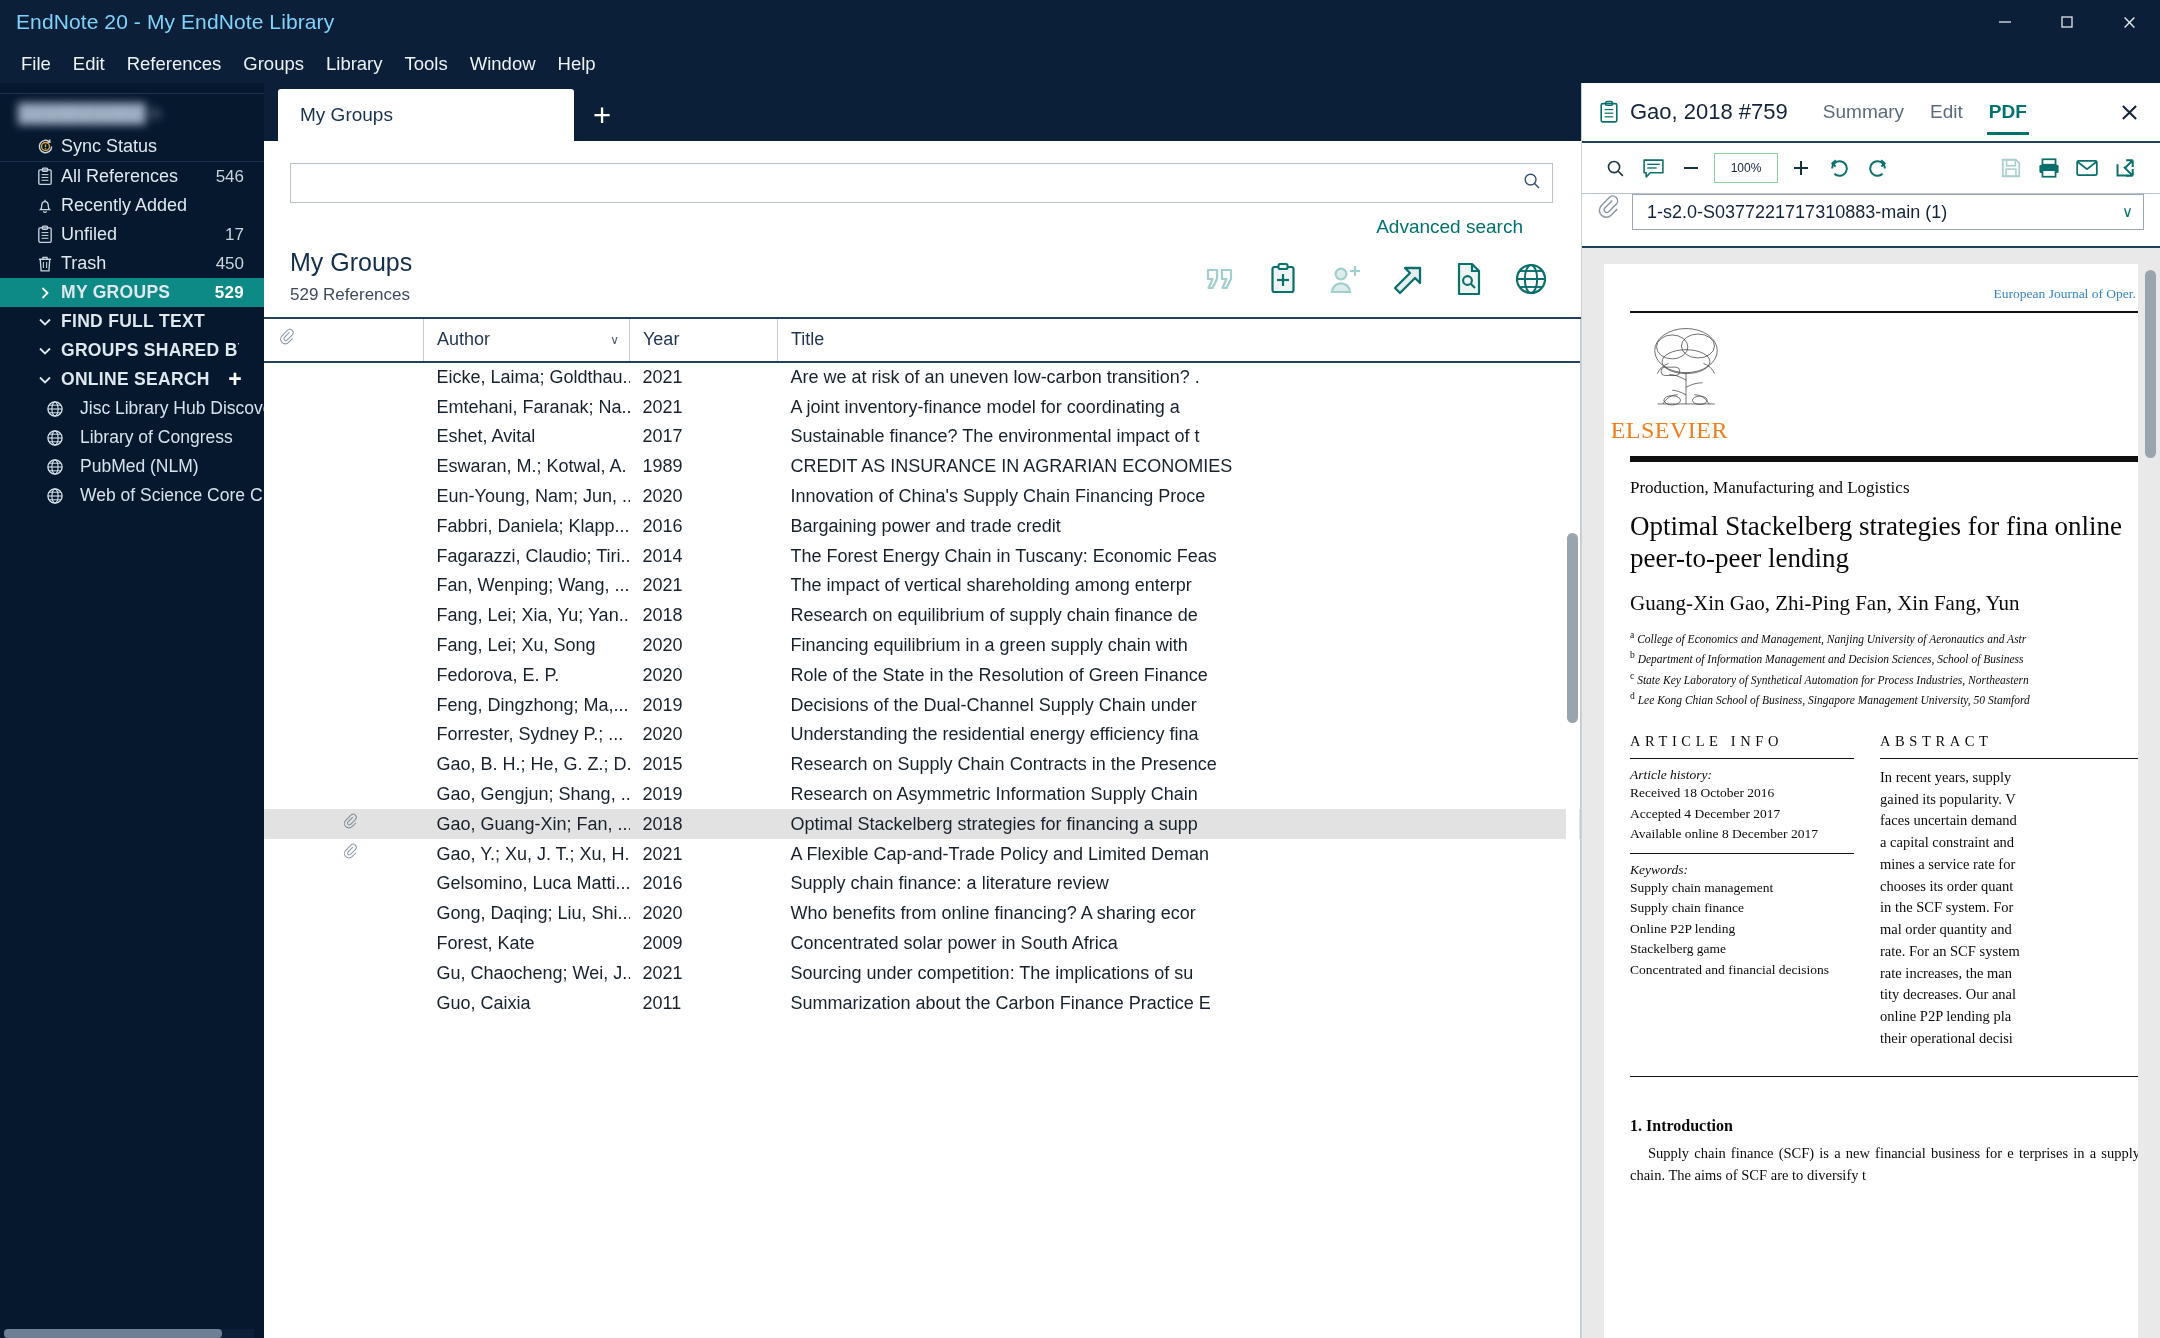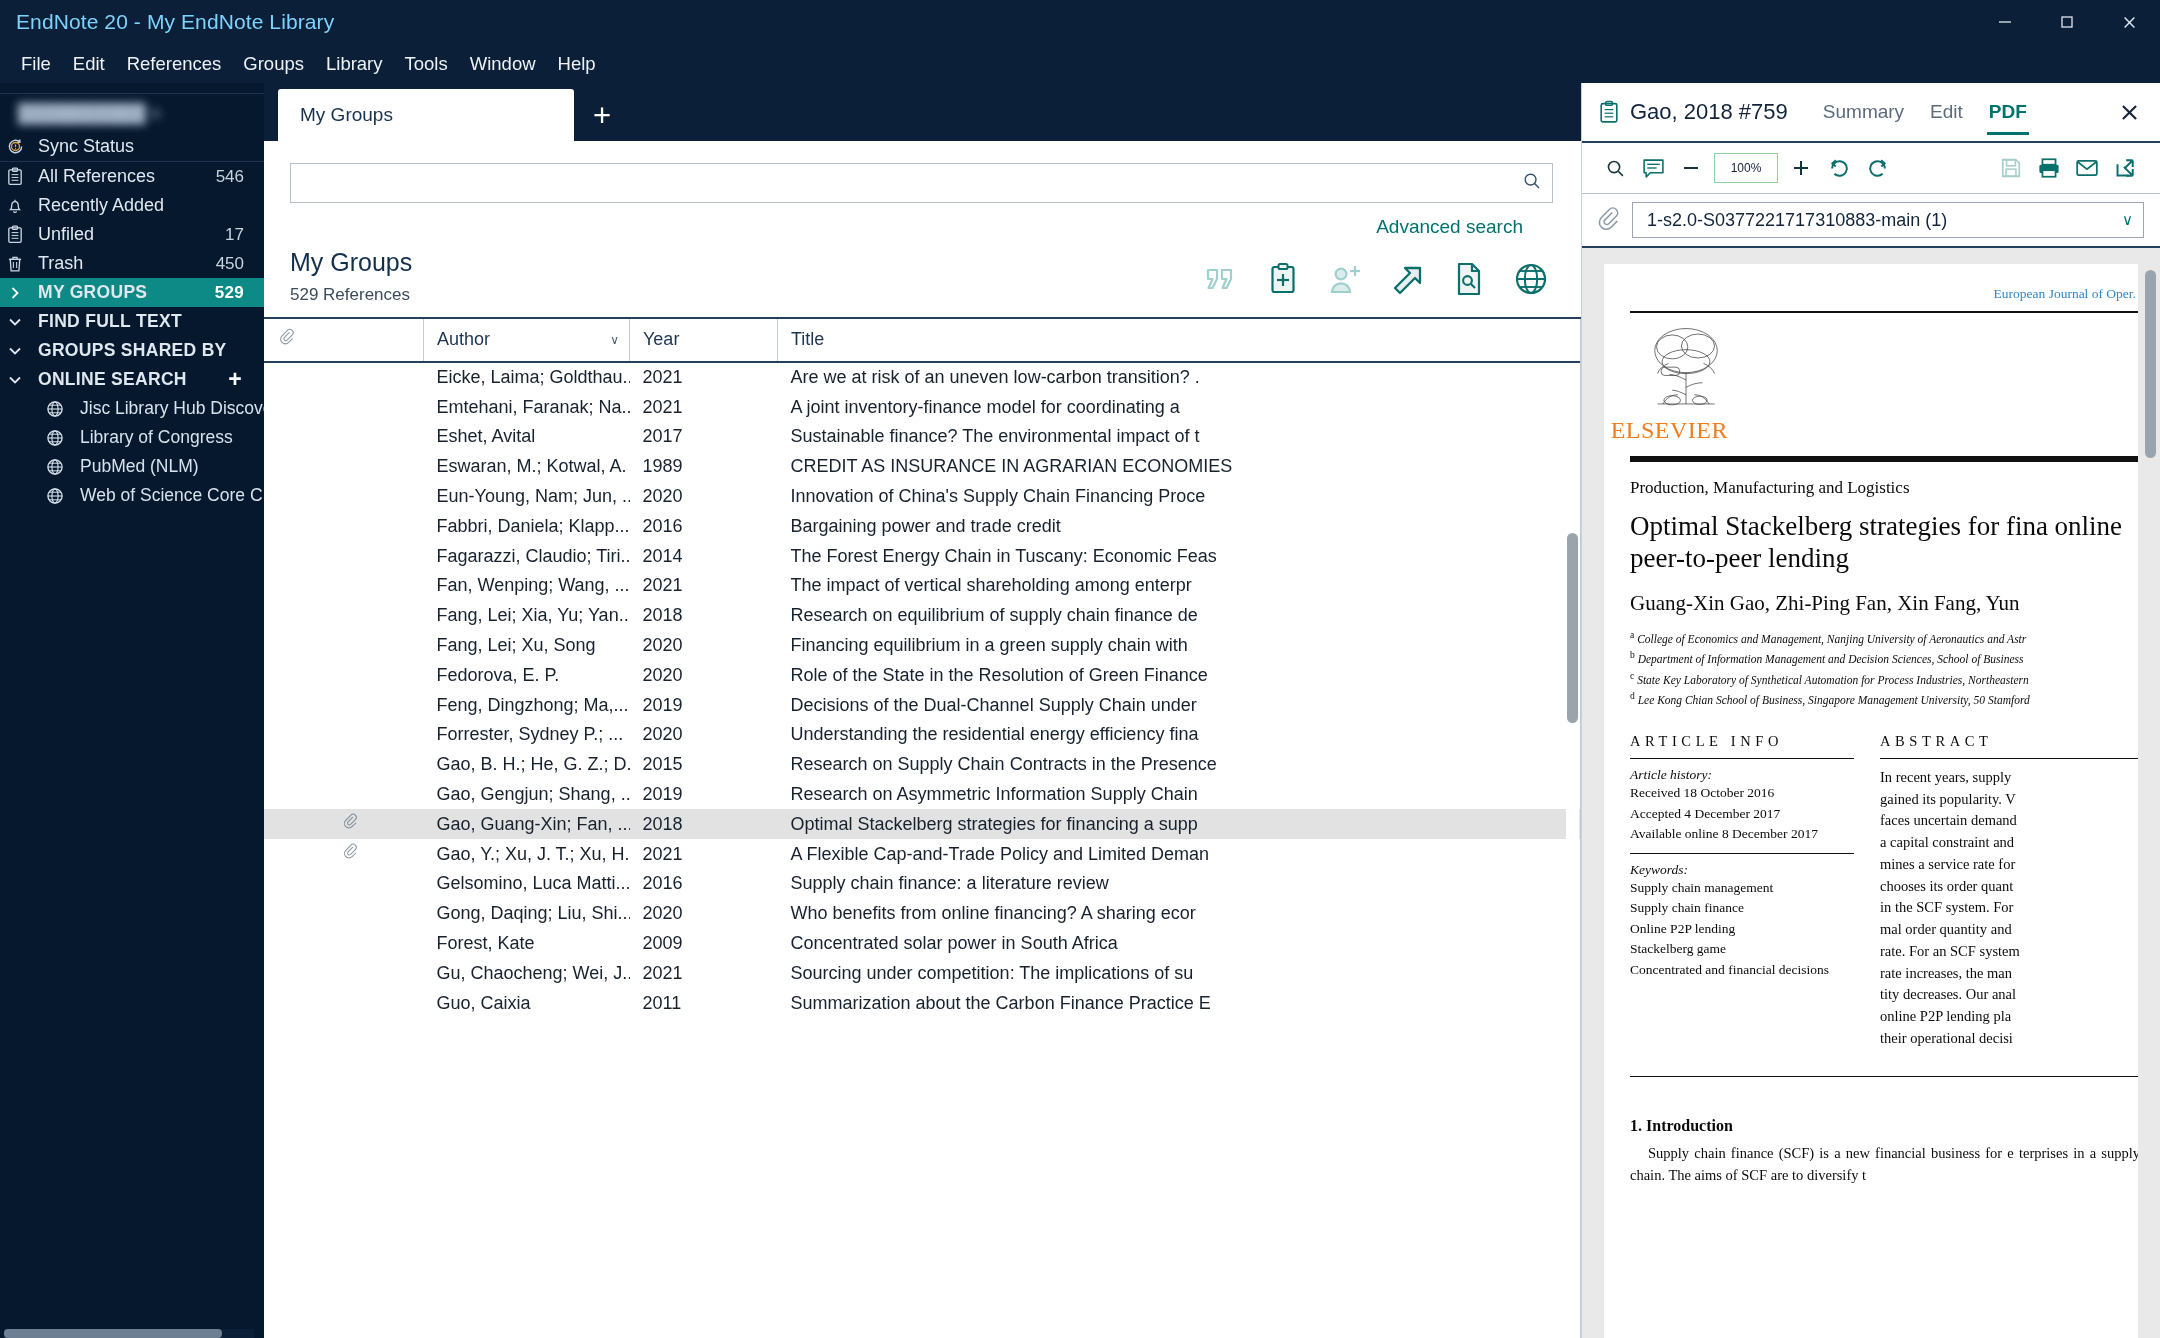--- a/index.html
+++ b/index.html
@@ -43,22 +43,22 @@
   }
   .sb-sep{height:1px;background:#1d3450;margin:0;}
   .sb-user{
     height:38px;display:flex;align-items:center;padding-left:18px;position:relative;
   }
   .sb-user .blur{
     color:#9fb0c4;font-size:18px;filter:blur(4.2px);white-space:nowrap;
     user-select:none;
   }
   .sb-row{
-    height:29px;display:flex;align-items:center;padding-left:4px;color:#dfe7ef;
-    font-size:18px;gap:12px;cursor:default;position:relative;
+    height:29px;display:flex;align-items:center;padding-left:34px;color:#dfe7ef;
+    font-size:18px;gap:5px;cursor:default;position:relative;
   }
   .sb-row .ico{width:22px;display:flex;align-items:center;justify-content:center;flex:0 0 22px;}
   .sb-row .lbl{flex:1 1 auto;white-space:nowrap;overflow:hidden;}
   .sb-row .cnt{font-size:17px;color:#c8d3de;padding-right:20px;}
   .sb-row.group{font-weight:bold;letter-spacing:.3px;font-size:17.5px;}
   .sb-row.group .lbl{font-weight:bold;}
   .sb-row.active{background:#0d8a86;}
   .sb-row.active .cnt{color:#ffffff;}
   .sb-row.online{padding-left:44px;font-size:17.5px;color:#d7e2ec;gap:14px;}
   .sb-row .plus{color:#ffffff;font-size:23px;padding-right:22px;line-height:1;}
@@ -161,21 +161,21 @@
     border-bottom:1px solid #b9c3cc;gap:0;background:#ffffff;
   }
   .rp-tools .tb{width:38px;height:38px;display:flex;align-items:center;justify-content:center;cursor:default;}
   .zoomfield{
     border:1px solid #8fd39a;background:#fff;height:28px;min-width:62px;display:flex;
     align-items:center;justify-content:center;font-size:12px;color:#13243a;margin:0 4px;
   }
   .rp-tools .spacer{flex:1 1 auto;}
 
   .rp-attach{
-    height:52px;flex:0 0 52px;display:flex;align-items:center;padding:0 16px 0 14px;gap:12px;
+    height:52px;flex:0 0 52px;display:flex;align-items:flex-start;padding:0 16px 0 14px;gap:12px;
     border-bottom:2px solid #23405e;background:#ffffff;
   }
   .attach-select{
     flex:1 1 auto;height:34px;border:1px solid #9aa6b2;display:flex;align-items:center;
     padding:0 10px 0 14px;font-size:18px;color:#13243a;background:#ffffff;
   }
   .attach-select .fn{flex:1 1 auto;white-space:nowrap;overflow:hidden;}
   .attach-select .cv{color:#00726e;font-size:15px;}
 
   .pdfview{

